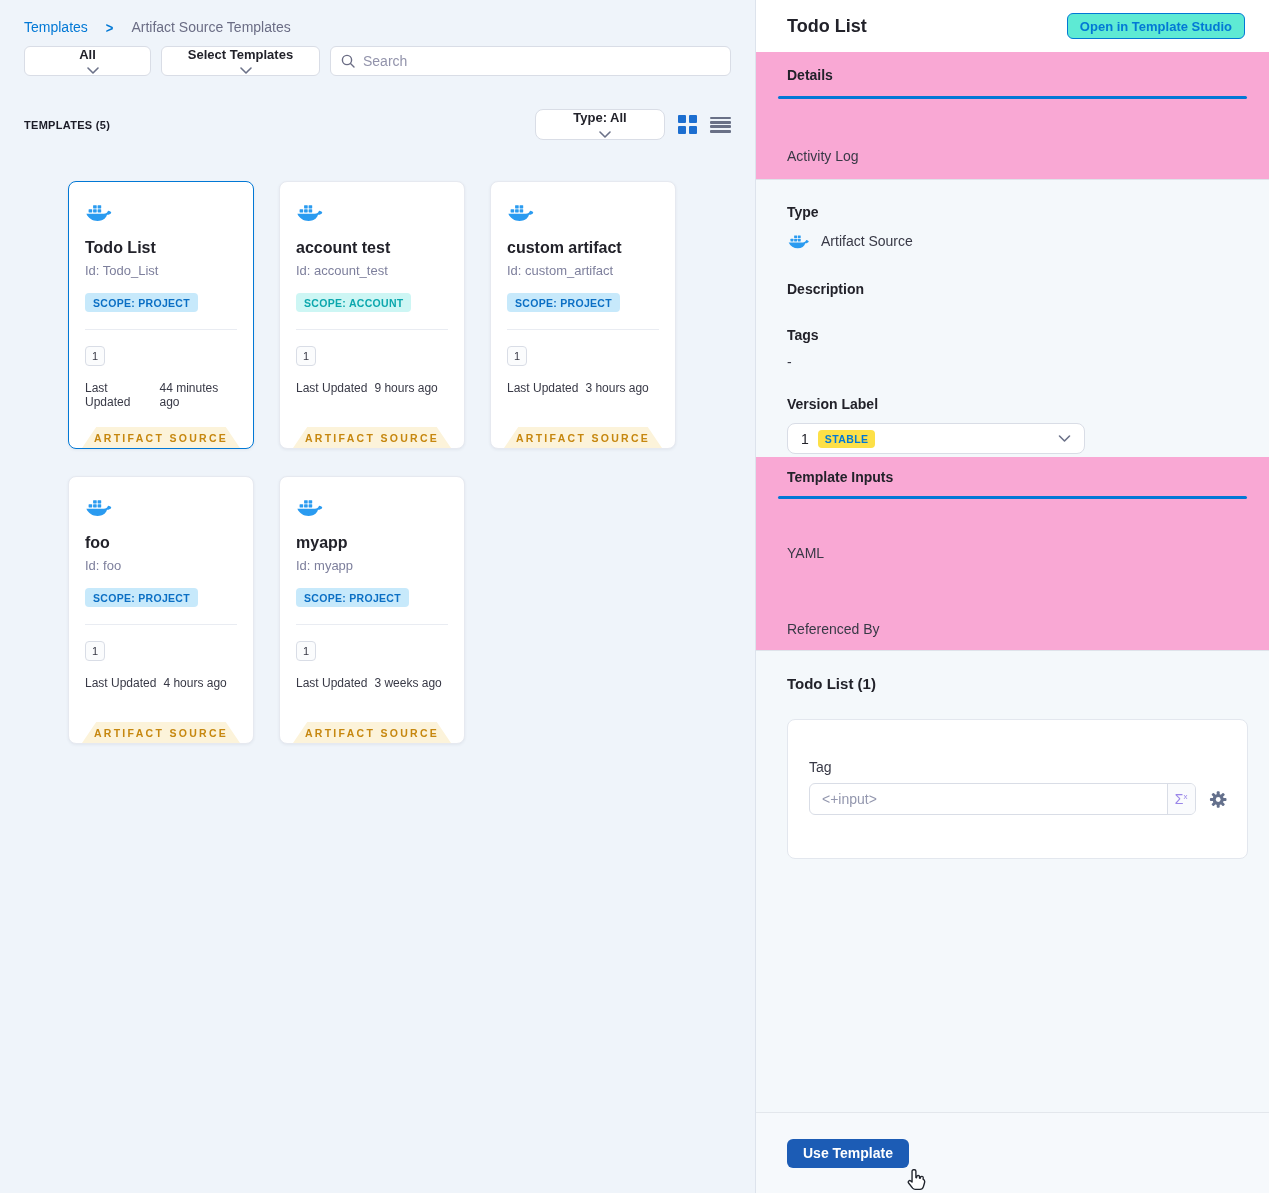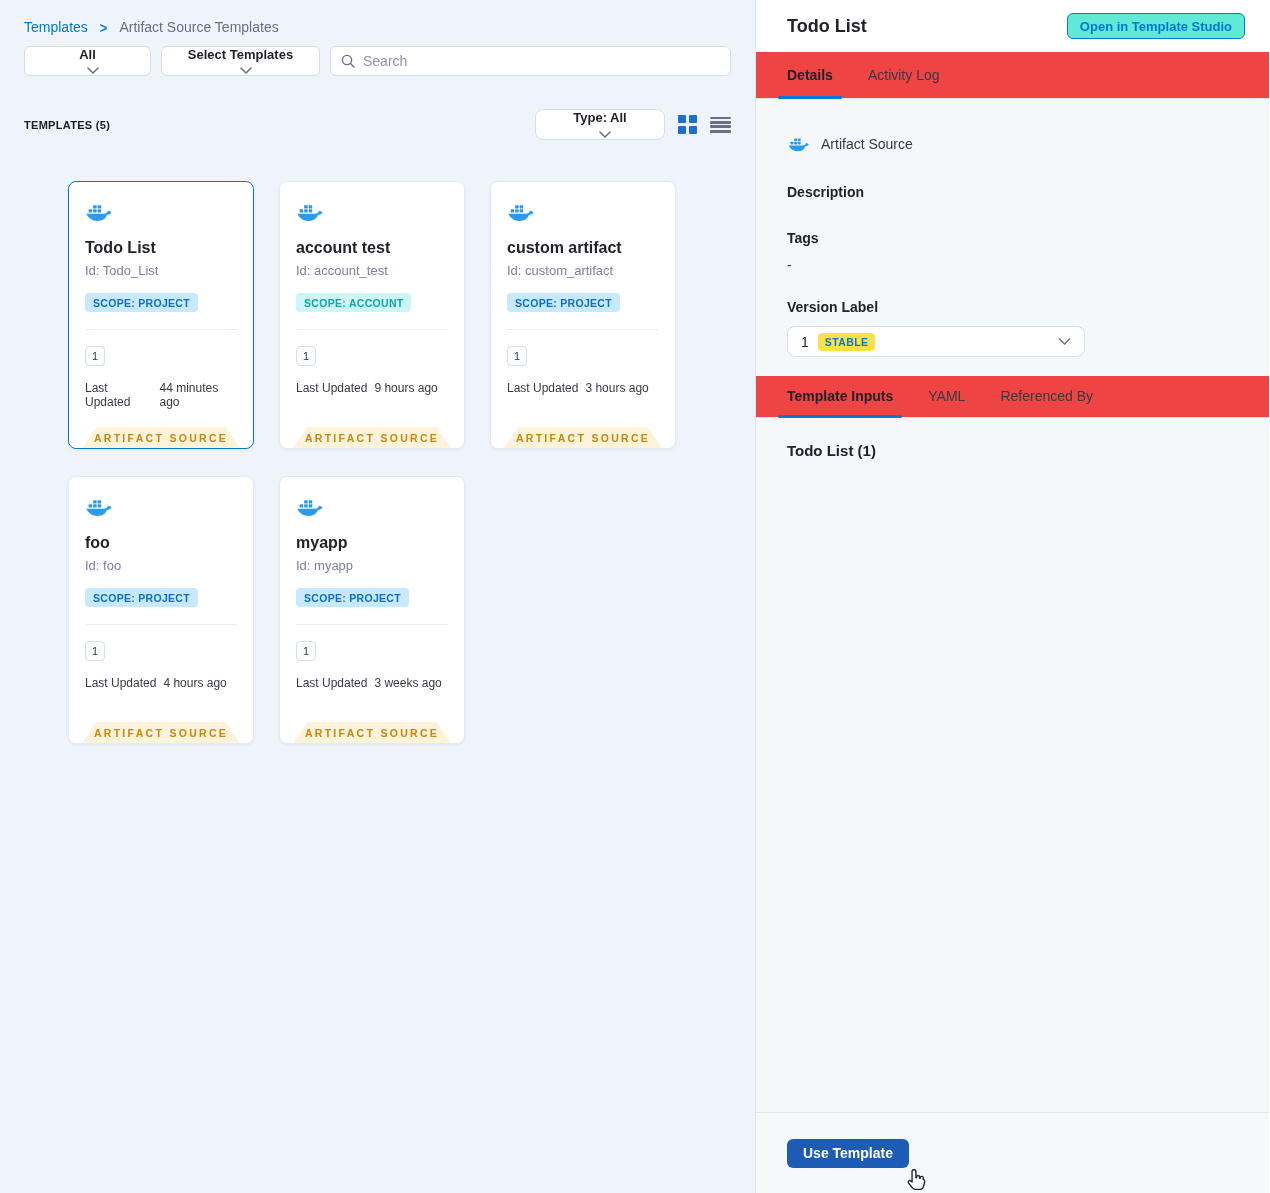--- a/index.html
+++ b/index.html
@@ -2,21 +2,21 @@
 <html><head>
 <meta charset="utf-8">
 <style>
   * { margin:0; padding:0; box-sizing:border-box; }
   html,body { width:1270px; height:1193px; }
   body { font-family:"Liberation Sans", sans-serif; background:#fff; overflow:hidden; }
   .app { display:flex; width:1270px; height:1193px; position:relative; }
 
   
   .left-panel { width:756px; height:100%; background:#eff4fa; border-right:1px solid #dde3ec; }
-  .breadcrumb { padding:19px 24px 11px 24px; font-size:14px; display:flex; align-items:center; gap:12px; }
+  .breadcrumb { padding:19px 24px 11px 24px; font-size:14px; display:flex; align-items:center; gap:18px; }
   .crumb-link { color:#0278d5; text-decoration:none; cursor:pointer; }
   .crumb-sep { color:#0278d5; font-size:13px; font-weight:700; transform:scaleY(1.15); }
   .crumb-cur { color:#6b6d85; }
 
   .filters { display:flex; gap:10px; padding:0 24px; }
   .select { height:30px; background:#fff; border:1px solid #d9dde6; border-radius:6px;
             display:flex; align-items:center; justify-content:space-between;
             padding:0 12px; font-size:13px; font-weight:600; color:#22222a; cursor:pointer;flex-direction:column; }
   .select .chev { margin-left:10px; }
   .sel-scope { width:127px; }
@@ -57,21 +57,21 @@
             display:flex; align-items:center; justify-content:center;
             clip-path:polygon(9% 0, 91% 0, 100% 100%, 0 100%); }
 
   
   .right-panel { width:513px; height:100%; background:#fff; display:flex; flex-direction:column; }
   .panel-header { height:52px; display:flex; align-items:center; padding:0 24px 0 31px; }
   .panel-title { font-size:18px; font-weight:700; color:#22222a; }
   .open-btn { margin-left:auto; height:26px; padding:0 12px; background:#5eead4; border:1.3px solid #0278d5;
               border-radius:6px; color:#0278d5; font-size:13px; font-weight:700; cursor:pointer;
               font-family:"Liberation Sans", sans-serif; }
-  .tabs { display:flex; gap:35px; padding:0 31px; border-bottom:1px solid #dfe3ea; background:#ef4444; }
+  .tabs { display:flex; gap:35px; padding:0 31px; border-bottom:1px solid #dfe3ea; background:#f9a8d4;flex-direction:column; }
   .tab { position:relative; padding:15px 0 15px; font-size:14px; color:#383946; cursor:pointer; }
   .tab.active { font-weight:700; color:#22222a; }
   .tab.active::after { content:""; position:absolute; left:-9px; right:-9px; bottom:-1px; height:3px;
                        background:#0278d5; border-radius:2px; }
   .tabs.inner .tab { padding:12px 0 13px; }
 
   .details-body { background:#f4f8fb; padding:24px 31px 0; height:277px; }
   .field-label { font-size:14px; font-weight:700; color:#22222a; }
   .type-row { display:flex; align-items:center; gap:11px; margin-top:13px; font-size:14px; color:#383946; }
   .type-row .docker { width:23px; height:16px; }
@@ -276,20 +276,21 @@
       <span class="panel-title">Todo List</span>
       <button class="open-btn">Open in Template Studio</button>
     </div>
 
     <div class="tabs">
       <div class="tab active">Details</div>
       <div class="tab">Activity Log</div>
     </div>
 
     <div class="details-body">
+      <div class="field-label">Type</div>
       <div class="type-row">
         <svg class="docker" viewBox="0 0 30 22" fill="#2a9bf0">
             <use href="#docker-glyph"></use>
           </svg>
         <span>Artifact Source</span>
       </div>
       <div class="field-label lbl-desc">Description</div>
       <div class="field-label lbl-tags">Tags</div>
       <div class="tags-val">-</div>
       <div class="field-label lbl-version">Version Label</div>
@@ -303,20 +304,42 @@
     </div>
 
     <div class="tabs inner">
       <div class="tab active">Template Inputs</div>
       <div class="tab">YAML</div>
       <div class="tab">Referenced By</div>
     </div>
 
     <div class="inputs-body">
       <div class="inputs-heading">Todo List (1)</div>
+      <div class="inputs-card">
+        <div class="tag-label">Tag</div>
+        <div class="input-row">
+          <div class="input-group">
+            <input type="text" placeholder="&lt;+input&gt;" style="">
+            <button class="expr-btn">
+                <span>Σ</span>
+                <sup>x</sup>
+              </button>
+          </div>
+          <svg class="gear" width="19" height="19" viewBox="0 0 20 20">
+            <g fill="#64708c">
+              <rect x="8.4" y="1" width="3.2" height="18" rx="1"></rect>
+              <rect x="8.4" y="1" width="3.2" height="18" rx="1" transform="rotate(45 10 10)"></rect>
+              <rect x="8.4" y="1" width="3.2" height="18" rx="1" transform="rotate(90 10 10)"></rect>
+              <rect x="8.4" y="1" width="3.2" height="18" rx="1" transform="rotate(135 10 10)"></rect>
+              <circle cx="10" cy="10" r="6"></circle>
+            </g>
+            <circle cx="10" cy="10" r="2.6" fill="#ffffff"></circle>
+          </svg>
+        </div>
+      </div>
     </div>
 
     <div class="panel-footer">
       <button class="use-btn">Use Template</button>
     </div>
   </div>
 
   <svg class="cursor" viewBox="0 0 24 26">
     <path d="M9.2 1.8c.9 0 1.6.7 1.6 1.6v7l.7.1.2-1.1c.1-.9 1-1.5 1.8-1.3.9.1 1.5.9 1.3 1.8l-.1 1.1.7.2.3-1c.2-.8 1.1-1.4 2-1.1.8.2 1.3 1.1 1.1 2l-.2 1c1.1.5 1.8 1.2 1.8 2.5 0 .7-.2 1.5-.4 2.2l-1.1 3.7c-.5 1.6-1.9 2.7-3.6 2.7h-5.3c-1.1 0-2.1-.5-2.8-1.3l-4.4-5.6c-.6-.7-.5-1.7.2-2.3.7-.6 1.6-.5 2.2 0l1.4 1.3V3.4c0-.9.7-1.6 1.6-1.6z" fill="#ffffff" stroke="#20242c" stroke-width="1.5" stroke-linejoin="round"></path>
   </svg>

